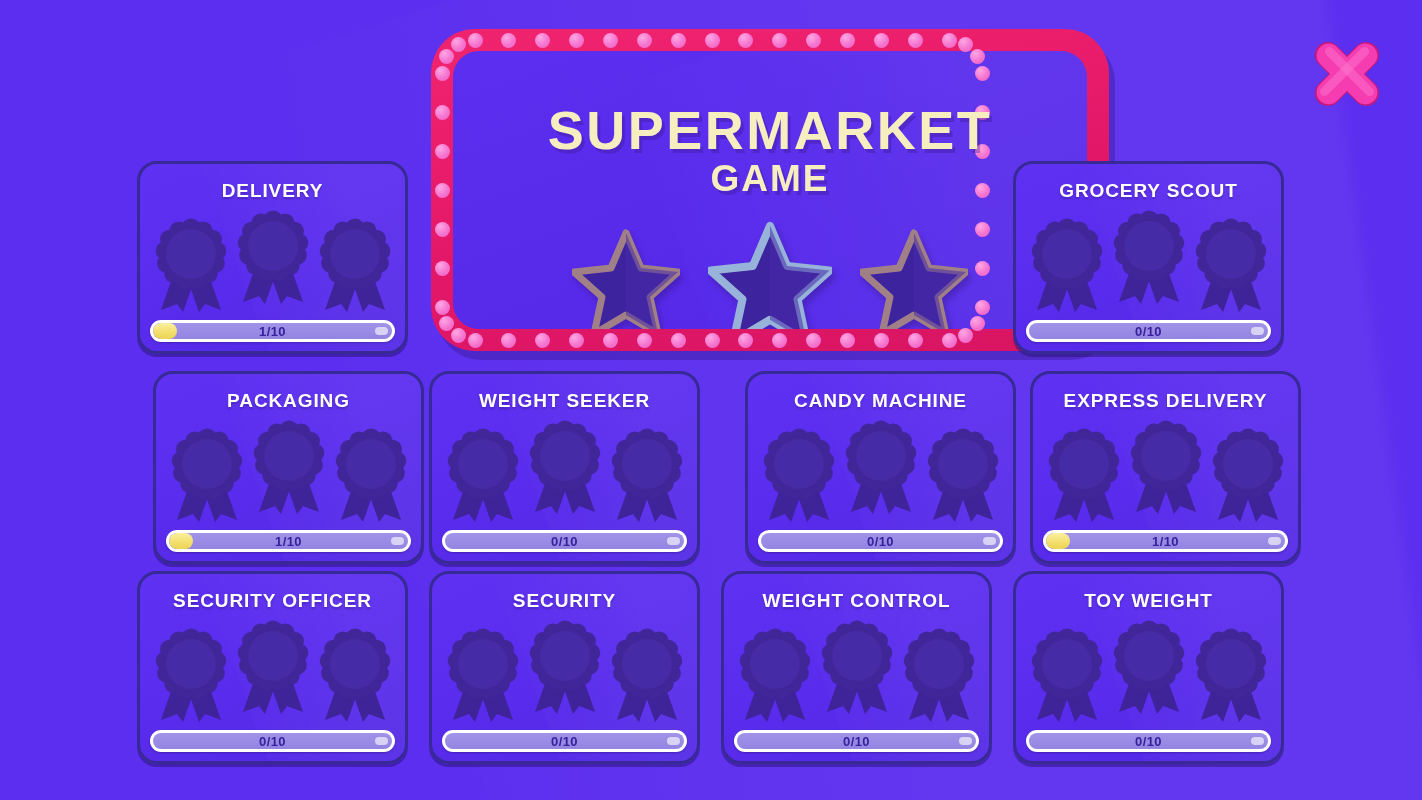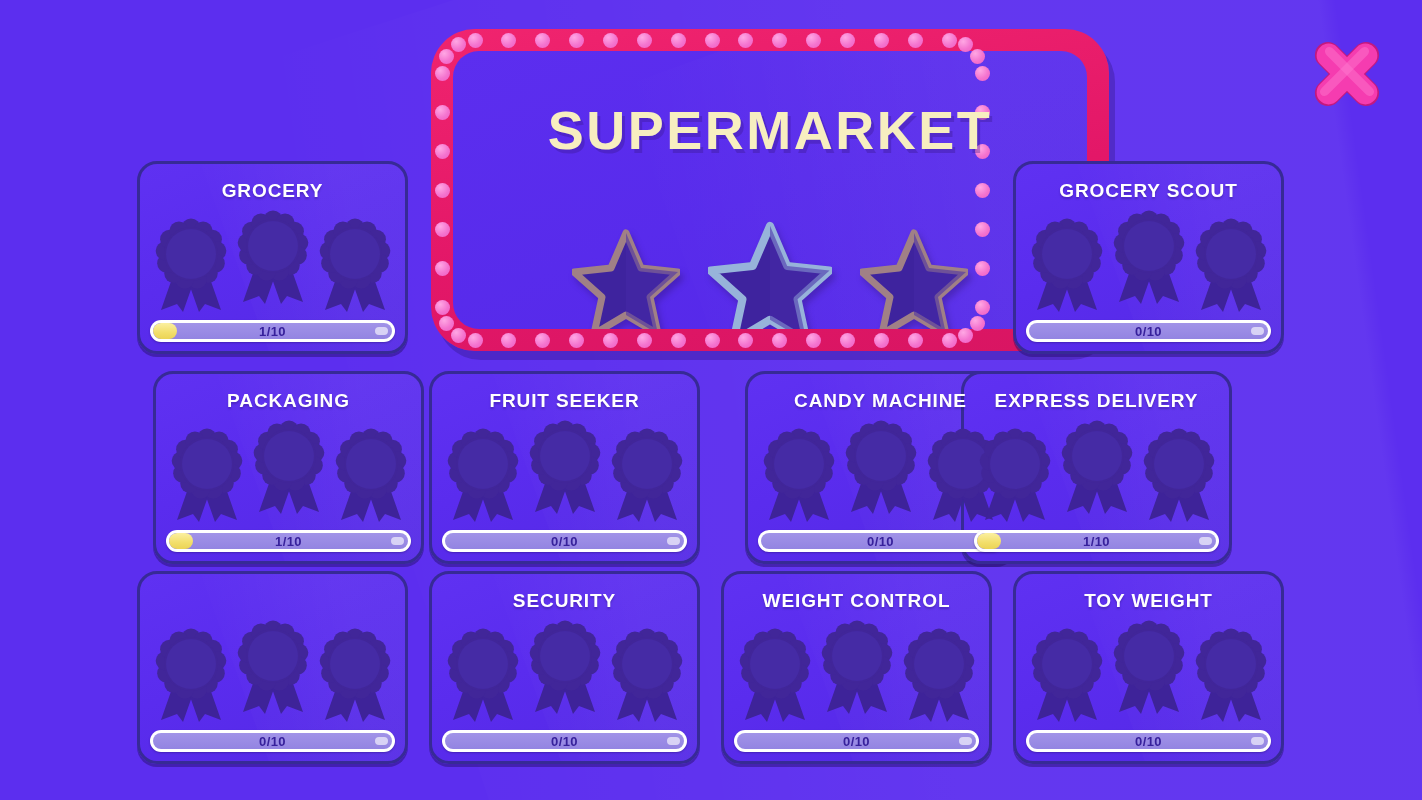--- a/index.html
+++ b/index.html
@@ -220,20 +220,21 @@
 </head>
 <body>
 
 <div class="bg-sheen"></div>
 
 <div class="stage">
 
   <div class="marquee">
     <div class="marquee-inner">
       <div class="marquee-title">SUPERMARKET</div>
+      <div class="marquee-sub">GAME</div>
 
       <div class="stars">
         <svg class="star" width="108" height="103" viewBox="0 0 108 103">
           <path d="M54 6 L69 41 L106 45 L78 70 L86 107 L54 88 L22 107 L30 70 L2 45 L39 41 Z" fill="#3E239E" stroke="#A08086" stroke-width="7" stroke-linejoin="round"></path>
           <path d="M54 6 L69 41 L106 45 L78 70 L86 107 L54 88 Z" fill="#452AA8" opacity="0.55"></path>
         </svg>
         <svg class="star" width="124" height="118" viewBox="0 0 108 103">
           <path d="M54 6 L69 41 L106 45 L78 70 L86 107 L54 88 L22 107 L30 70 L2 45 L39 41 Z" fill="#3E239E" stroke="#97B3DA" stroke-width="7" stroke-linejoin="round"></path>
           <path d="M54 6 L69 41 L106 45 L78 70 L86 107 L54 88 Z" fill="#452AA8" opacity="0.55"></path>
         </svg>
@@ -309,21 +310,21 @@
           <rect x="-38" y="-12" width="76" height="24" rx="12" fill="#F53CB0"></rect>
           <rect x="-8" y="-33" width="9" height="66" rx="5" fill="#FF7BD0" opacity="0.45"></rect>
           <rect x="-33" y="-8" width="66" height="9" rx="5" fill="#FF7BD0" opacity="0.45"></rect>
         </g>
       </g>
     </svg>
   </div>
 
   <div id="cards-layer">
       <div class="card" style="left: 137px; top: 161px; width: 271px; height: 193px;">
-        <div class="card-title">GROCERY</div>
+        <div class="card-title">DELIVERY</div>
         <div class="rosettes">
           <svg class="rosette" width="76" height="104" viewBox="0 0 76 104">
     <g fill="#3E2399">
       <path d="M22 58 L8 98 L24 92 L30 100 L42 66 Z"></path>
       <path d="M54 58 L68 98 L52 92 L46 100 L34 66 Z"></path>
     </g>
     <g fill="#412699" class="petals">
               <circle cx="38.00" cy="16.00" r="9.5"></circle>
               <circle cx="50.08" cy="18.98" r="9.5"></circle>
               <circle cx="59.40" cy="27.23" r="9.5"></circle>
@@ -551,21 +552,21 @@
         </div>
         <div class="progress">
           <div class="progress-track">
             <div class="progress-fill" style="width: 10%;"></div>
             <div class="progress-knob"></div>
           </div>
           <div class="progress-label">1/10</div>
         </div>
       </div>
       <div class="card" style="left: 429px; top: 371px; width: 271px; height: 193px;">
-        <div class="card-title">FRUIT SEEKER</div>
+        <div class="card-title">WEIGHT SEEKER</div>
         <div class="rosettes">
           <svg class="rosette" width="76" height="104" viewBox="0 0 76 104">
     <g fill="#3E2399">
       <path d="M22 58 L8 98 L24 92 L30 100 L42 66 Z"></path>
       <path d="M54 58 L68 98 L52 92 L46 100 L34 66 Z"></path>
     </g>
     <g fill="#412699" class="petals">
               <circle cx="38.00" cy="16.00" r="9.5"></circle>
               <circle cx="50.08" cy="18.98" r="9.5"></circle>
               <circle cx="59.40" cy="27.23" r="9.5"></circle>
@@ -710,21 +711,21 @@
     <circle cx="38" cy="42" r="25" fill="#452BA5"></circle>
   </svg>
         </div>
         <div class="progress">
           <div class="progress-track">
             <div class="progress-knob"></div>
           </div>
           <div class="progress-label">0/10</div>
         </div>
       </div>
-      <div class="card" style="left: 961px; top: 371px; width: 271px; height: 193px;">
+      <div class="card" style="left: 1030px; top: 371px; width: 271px; height: 193px;">
         <div class="card-title">EXPRESS DELIVERY</div>
         <div class="rosettes">
           <svg class="rosette" width="76" height="104" viewBox="0 0 76 104">
     <g fill="#3E2399">
       <path d="M22 58 L8 98 L24 92 L30 100 L42 66 Z"></path>
       <path d="M54 58 L68 98 L52 92 L46 100 L34 66 Z"></path>
     </g>
     <g fill="#412699" class="petals">
               <circle cx="38.00" cy="16.00" r="9.5"></circle>
               <circle cx="50.08" cy="18.98" r="9.5"></circle>
@@ -792,20 +793,21 @@
         </div>
         <div class="progress">
           <div class="progress-track">
             <div class="progress-fill" style="width: 10%;"></div>
             <div class="progress-knob"></div>
           </div>
           <div class="progress-label">1/10</div>
         </div>
       </div>
       <div class="card" style="left: 137px; top: 571px; width: 271px; height: 193px;">
+        <div class="card-title">SECURITY OFFICER</div>
         <div class="rosettes">
           <svg class="rosette" width="76" height="104" viewBox="0 0 76 104">
     <g fill="#3E2399">
       <path d="M22 58 L8 98 L24 92 L30 100 L42 66 Z"></path>
       <path d="M54 58 L68 98 L52 92 L46 100 L34 66 Z"></path>
     </g>
     <g fill="#412699" class="petals">
               <circle cx="38.00" cy="16.00" r="9.5"></circle>
               <circle cx="50.08" cy="18.98" r="9.5"></circle>
               <circle cx="59.40" cy="27.23" r="9.5"></circle>

